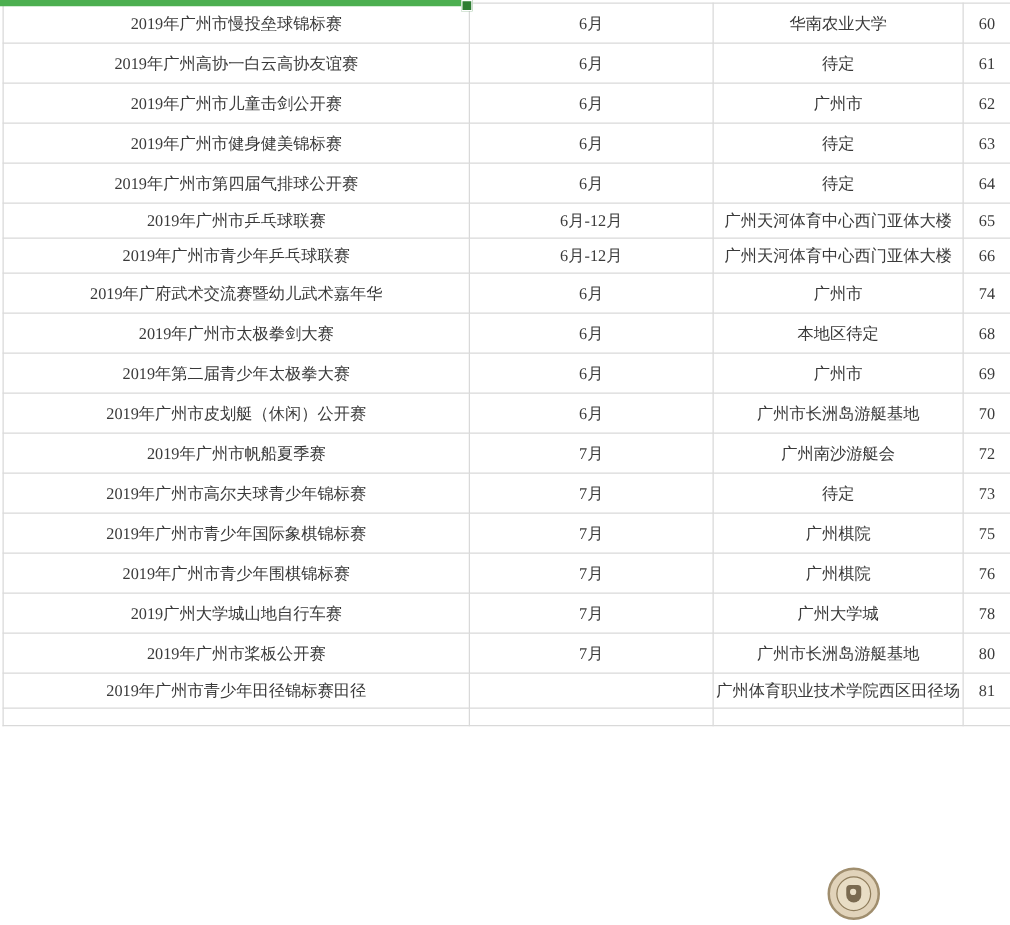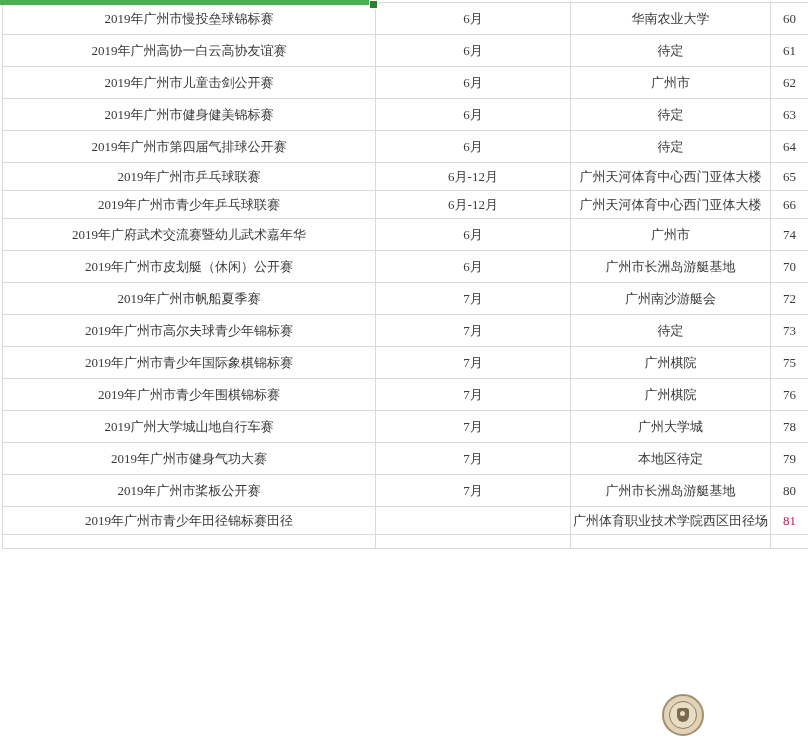--- a/index.html
+++ b/index.html
@@ -32,21 +32,21 @@
     line-height: 16px;
     color: #3a3a3a;
     padding: 0;
     overflow: hidden;
     white-space: normal;
   }
   table.grid tr { height: 32px; }
   table.grid tr.tall { height: 28px; }
   table.grid tr.partial { height: 14px; }
   td.venue { padding: 0 26px; margin-top: 41px; }
-  tr.last-row td.num { color: #be185d; }
+  tr.last-row td.num { color: #404040; }
 
   
   .selection-bar {
     position: absolute;
     left: 0;
     top: 0;
     width: 371px;
     height: 5px;
     background: var(--sel-color, #4caf50);
     z-index: 5;
@@ -168,21 +168,33 @@
     <td class="num">66</td>
   </tr>
 
   <tr>
     <td class="event">2019年广府武术交流赛暨幼儿武术嘉年华</td>
     <td class="month">6月</td>
     <td class="venue">广州市</td>
     <td class="num">74</td>
   </tr>
 
-
+  <tr>
+    <td class="event">2019年广州市太极拳剑大赛</td>
+    <td class="month">6月</td>
+    <td class="venue">本地区待定</td>
+    <td class="num">68</td>
+  </tr>
+
+  <tr>
+    <td class="event">2019年第二届青少年太极拳大赛</td>
+    <td class="month">6月</td>
+    <td class="venue">广州市</td>
+    <td class="num">69</td>
+  </tr>
 
   <tr>
     <td class="event">2019年广州市皮划艇（休闲）公开赛</td>
     <td class="month">6月</td>
     <td class="venue">广州市长洲岛游艇基地</td>
     <td class="num">70</td>
   </tr>
 
 
   <tr>
@@ -215,26 +227,20 @@
   </tr>
 
 
   <tr>
     <td class="event">2019广州大学城山地自行车赛</td>
     <td class="month">7月</td>
     <td class="venue">广州大学城</td>
     <td class="num">78</td>
   </tr>
 
-  <tr>
-    <td class="event">2019年广州市健身气功大赛</td>
-    <td class="month">7月</td>
-    <td class="venue">本地区待定</td>
-    <td class="num">79</td>
-  </tr>
 
   <tr>
     <td class="event">2019年广州市桨板公开赛</td>
     <td class="month">7月</td>
     <td class="venue">广州市长洲岛游艇基地</td>
     <td class="num">80</td>
   </tr>
 
   <tr class="tall last-row">
     <td class="event">2019年广州市青少年田径锦标赛田径</td>

